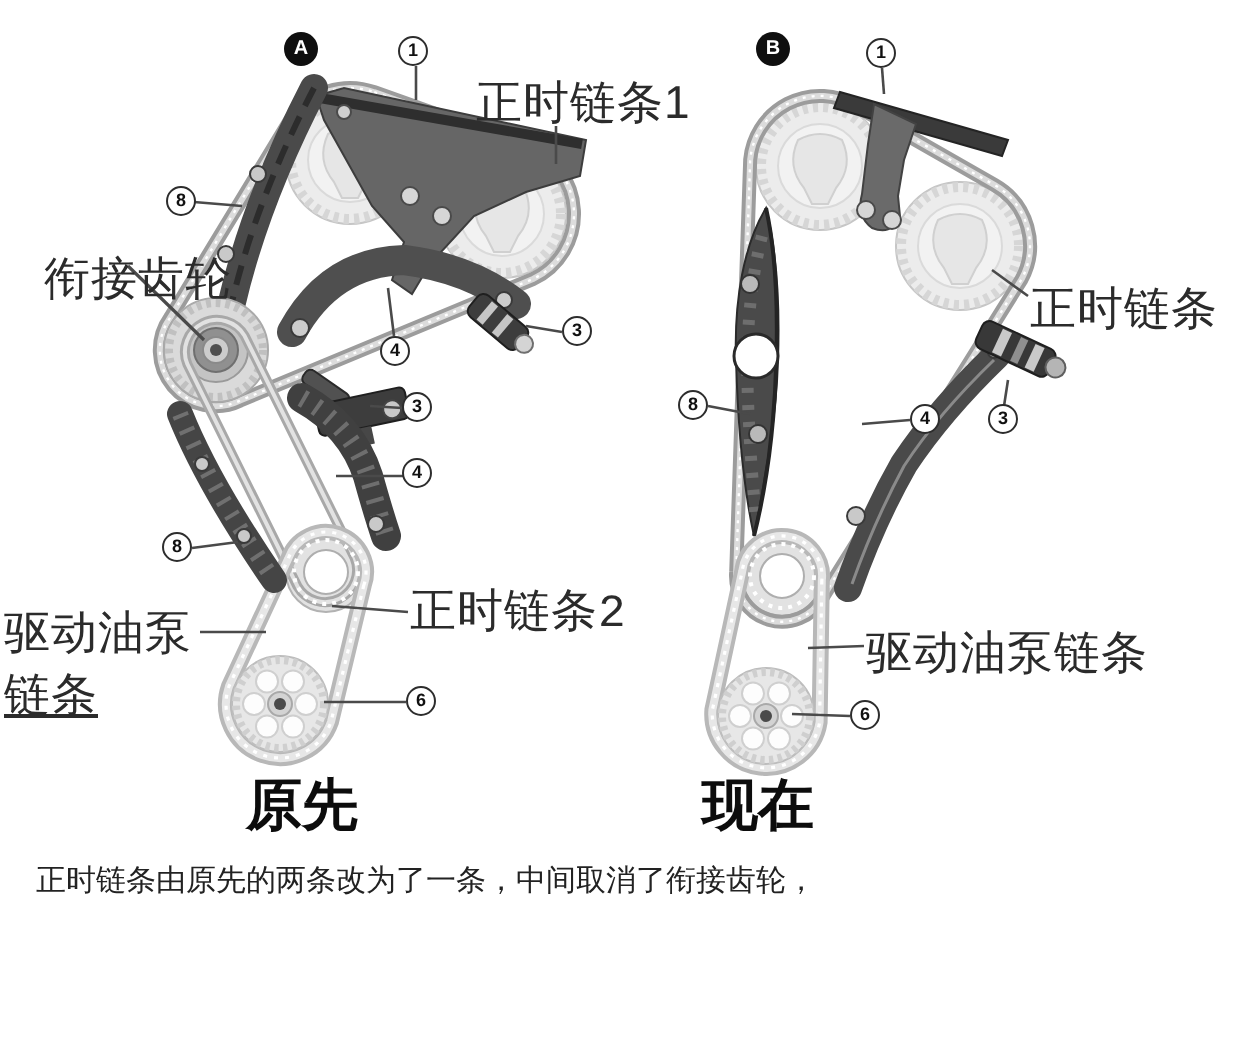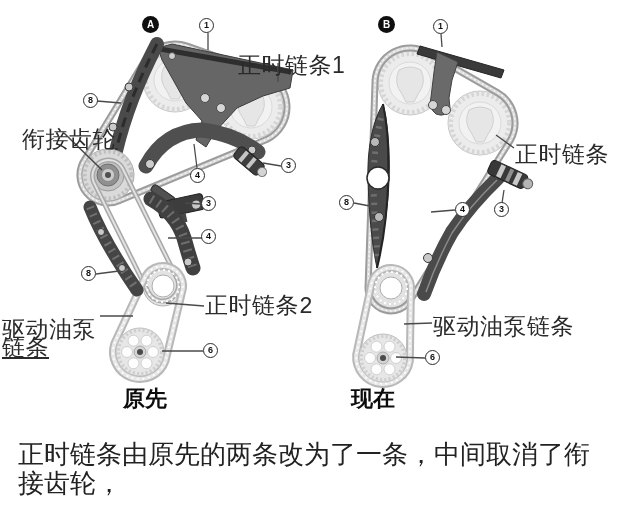--- a/index.html
+++ b/index.html
@@ -6,22 +6,22 @@
   .stage{position:relative;width:620px;height:527px;background:#ffffff;overflow:hidden;
          font-family:"Liberation Sans","DejaVu Sans",sans-serif;}
   .art{position:absolute;left:0;top:0;}
   .badge{position:absolute;width:17px;height:17px;border-radius:50%;background:#0f0f0f;color:#fff;
          font-size:10px;font-weight:bold;display:flex;align-items:center;justify-content:center;
          box-sizing:border-box;}
   .co{position:absolute;width:15px;height:15px;border-radius:50%;border:1.5px solid #2d2d2d;background:#fff;
       color:#111;font-size:9px;font-weight:bold;display:flex;align-items:center;justify-content:center;
       box-sizing:border-box;line-height:1;}
   .lbl{position:absolute;font-size:23px;color:#2b2b2b;white-space:nowrap;line-height:30px;letter-spacing:0.5px;}
-  .cap{position:absolute;font-size:22px;font-weight:bold;color:#0c0c0c;white-space:nowrap;}
-  .para{position:absolute;left:12px;top:426px;width:600px;font-size:26px;line-height:29px;color:#222;margin-top:14px;}
+  .cap{position:absolute;font-size:28px;font-weight:bold;color:#0c0c0c;white-space:nowrap;}
+  .para{position:absolute;left:12px;top:426px;width:600px;font-size:15px;line-height:29px;color:#222;}
   .para .pline:first-child{margin-left:6px;}
 </style>
 </head>
 <body>
 
 <div class="stage">
 
   <svg class="art" width="620" height="418" viewBox="0 0 620 418">
 
     <g>
@@ -251,24 +251,24 @@
   <div class="co" style="left:201px;top:229px;">4</div>
   <div class="co" style="left:81px;top:266px;">8</div>
   <div class="co" style="left:203px;top:343px;">6</div>
 
   <div class="co" style="left:433px;top:19px;">1</div>
   <div class="co" style="left:339px;top:195px;">8</div>
   <div class="co" style="left:455px;top:202px;">4</div>
   <div class="co" style="left:494px;top:202px;">3</div>
   <div class="co" style="left:425px;top:350px;">6</div>
 
-  <div class="lbl" style="left:238px;top:50px;">正时链条1</div>
+  <div class="lbl" style="left:238px;top:36px;">正时链条1</div>
   <div class="lbl" style="left:2px;top:124px;margin-left:20px;">衔接齿轮</div>
   <div>
-    <div class="lbl" style="left:2px;top:314px;">驱动油泵</div>
+    <div class="lbl" style="left:2px;top:301px;">驱动油泵</div>
     <div class="lbl" style="left:2px;top:332px;text-decoration:underline;">链条</div>
   </div>
   <div class="lbl" style="left:205px;top:292px;font-family:Liberation Mono, monospace;">正时链条2</div>
   <div class="cap" style="left:123px;top:384px;">原先</div>
 
   <div class="lbl" style="left:433px;top:311px;">驱动油泵链条</div>
   <div class="lbl" style="left:515px;top:139px;">正时链条</div>
   <div class="cap" style="left:351px;top:384px;">现在</div>
 
   <div class="para">

